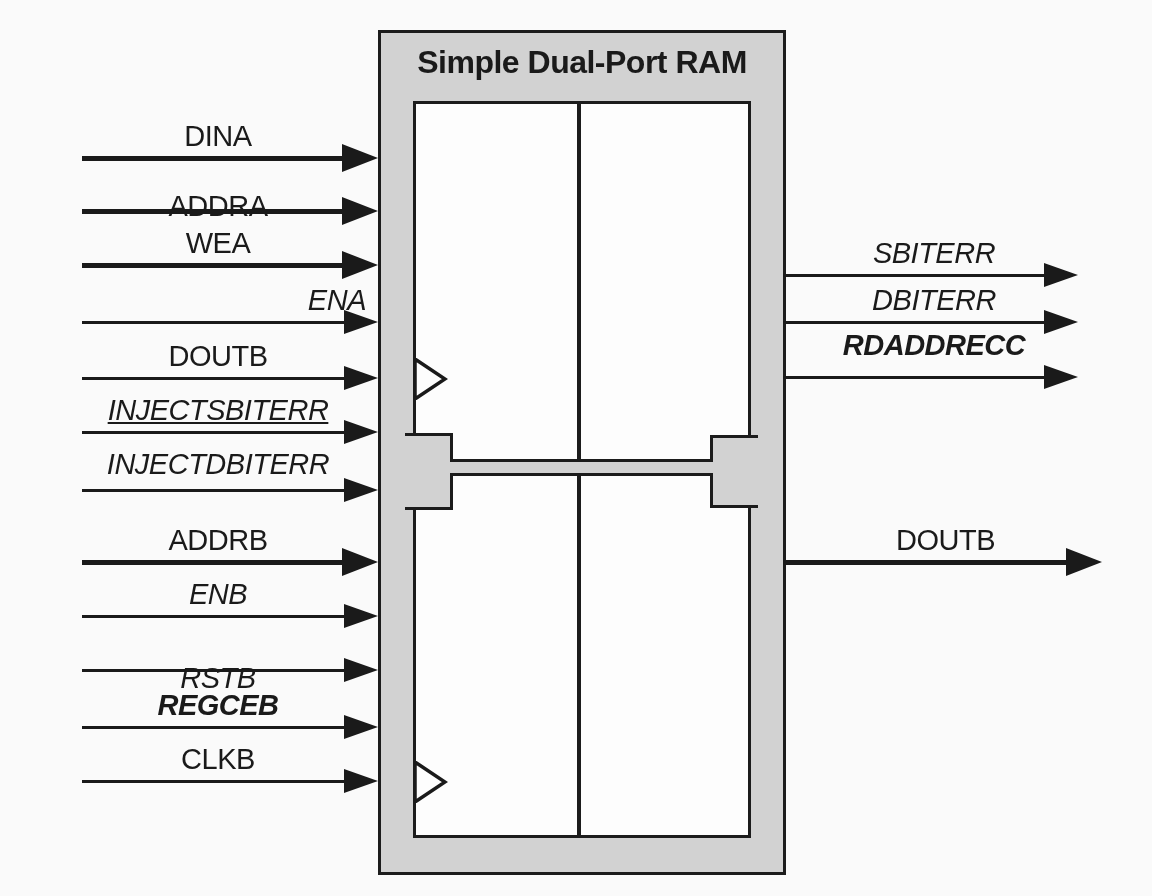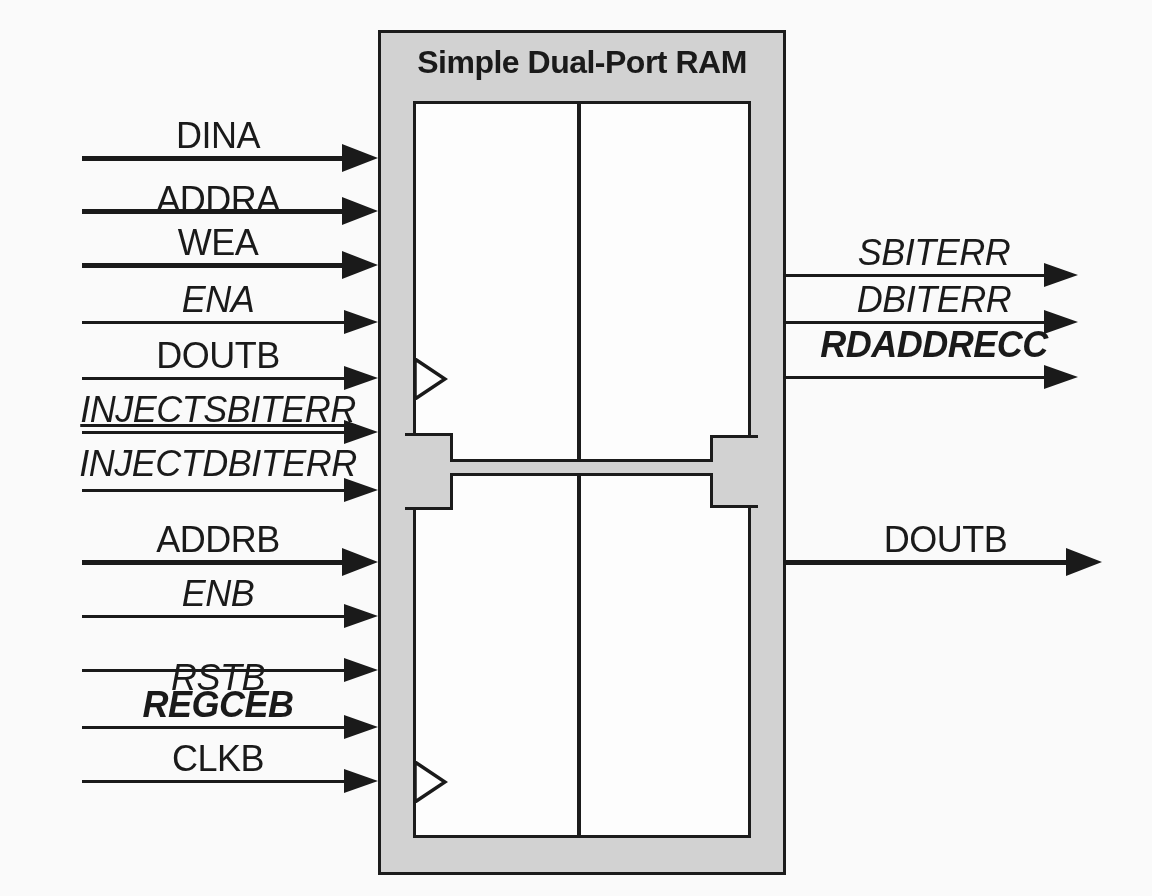--- a/index.html
+++ b/index.html
@@ -23,21 +23,21 @@
   .tab-left{left:405px;top:433px;width:48px;height:77px;border-left:none;}
   .tab-right{left:710px;top:435px;width:48px;height:73px;border-right:none;}
   .bar-cover{left:450px;top:462px;width:263px;height:11px;background:#d2d2d2;}
   
   .sig-line{background:#1a1a1a;}
   .line-bus{height:5px;}
   .line-ctrl{height:3px;}
   .head{width:0;height:0;border-style:solid;border-color:transparent;border-left-color:#1a1a1a;}
   .head-bus{border-width:14px 0 14px 36px;}
   .head-ctrl{border-width:12px 0 12px 34px;}
-  .sig-label{font-size:36px;letter-spacing:-0.5px;text-align:center;line-height:32px;white-space:nowrap;}
+  .sig-label{font-size:29px;letter-spacing:-0.5px;text-align:center;line-height:32px;white-space:nowrap;}
   .it{font-style:italic;}
   .lbl-left{left:70px;width:296px;}
   .lbl-right{left:788px;width:292px;}
   .clk-svg{width:34px;height:42px;}
 </style>
 </head>
 <body>
 
 <div class="abs outer-block"></div>
 <div class="abs block-title">Simple Dual-Port RAM</div>
@@ -59,29 +59,29 @@
 <div class="abs" style="left:414px;top:761px;">
   <svg class="clk-svg" viewBox="0 0 34 42">
       <polygon points="1,1 31,21 1,41" fill="#fdfdfd" stroke="#1a1a1a" stroke-width="3.5" stroke-linejoin="miter"></polygon>
     </svg>
 </div>
 
 <div class="abs sig-label lbl-left" style="top:120px;">DINA</div>
 <div class="abs sig-line line-bus" style="left:82px;top:156px;width:262px;"></div>
 <div class="abs head head-bus" style="left:342px;top:144px;"></div>
 
-<div class="abs sig-label lbl-left" style="top:184px;">ADDRA</div>
+<div class="abs sig-label lbl-left" style="top:190px;">ADDRA</div>
 <div class="abs sig-line line-bus" style="left:82px;top:209px;width:262px;"></div>
 <div class="abs head head-bus" style="left:342px;top:197px;"></div>
 
 <div class="abs sig-label lbl-left" style="top:227px;">WEA</div>
 <div class="abs sig-line line-bus" style="left:82px;top:263px;width:262px;"></div>
 <div class="abs head head-bus" style="left:342px;top:251px;"></div>
 
-<div class="abs sig-label lbl-left it" style="top:284px;">ENA</div>
+<div class="abs sig-label lbl-left it" style="top:284px;text-align:right;">ENA</div>
 <div class="abs sig-line line-ctrl" style="left:82px;top:321px;width:264px;"></div>
 <div class="abs head head-ctrl" style="left:344px;top:310px;"></div>
 
 <div class="abs sig-label lbl-left" style="top:340px;">DOUTB</div>
 <div class="abs sig-line line-ctrl" style="left:82px;top:377px;width:264px;"></div>
 <div class="abs head head-ctrl" style="left:344px;top:366px;"></div>
 
 <div class="abs sig-label lbl-left it" style="top:394px;text-decoration:underline;">INJECTSBITERR</div>
 <div class="abs sig-line line-ctrl" style="left:82px;top:431px;width:264px;"></div>
 <div class="abs head head-ctrl" style="left:344px;top:420px;"></div>

